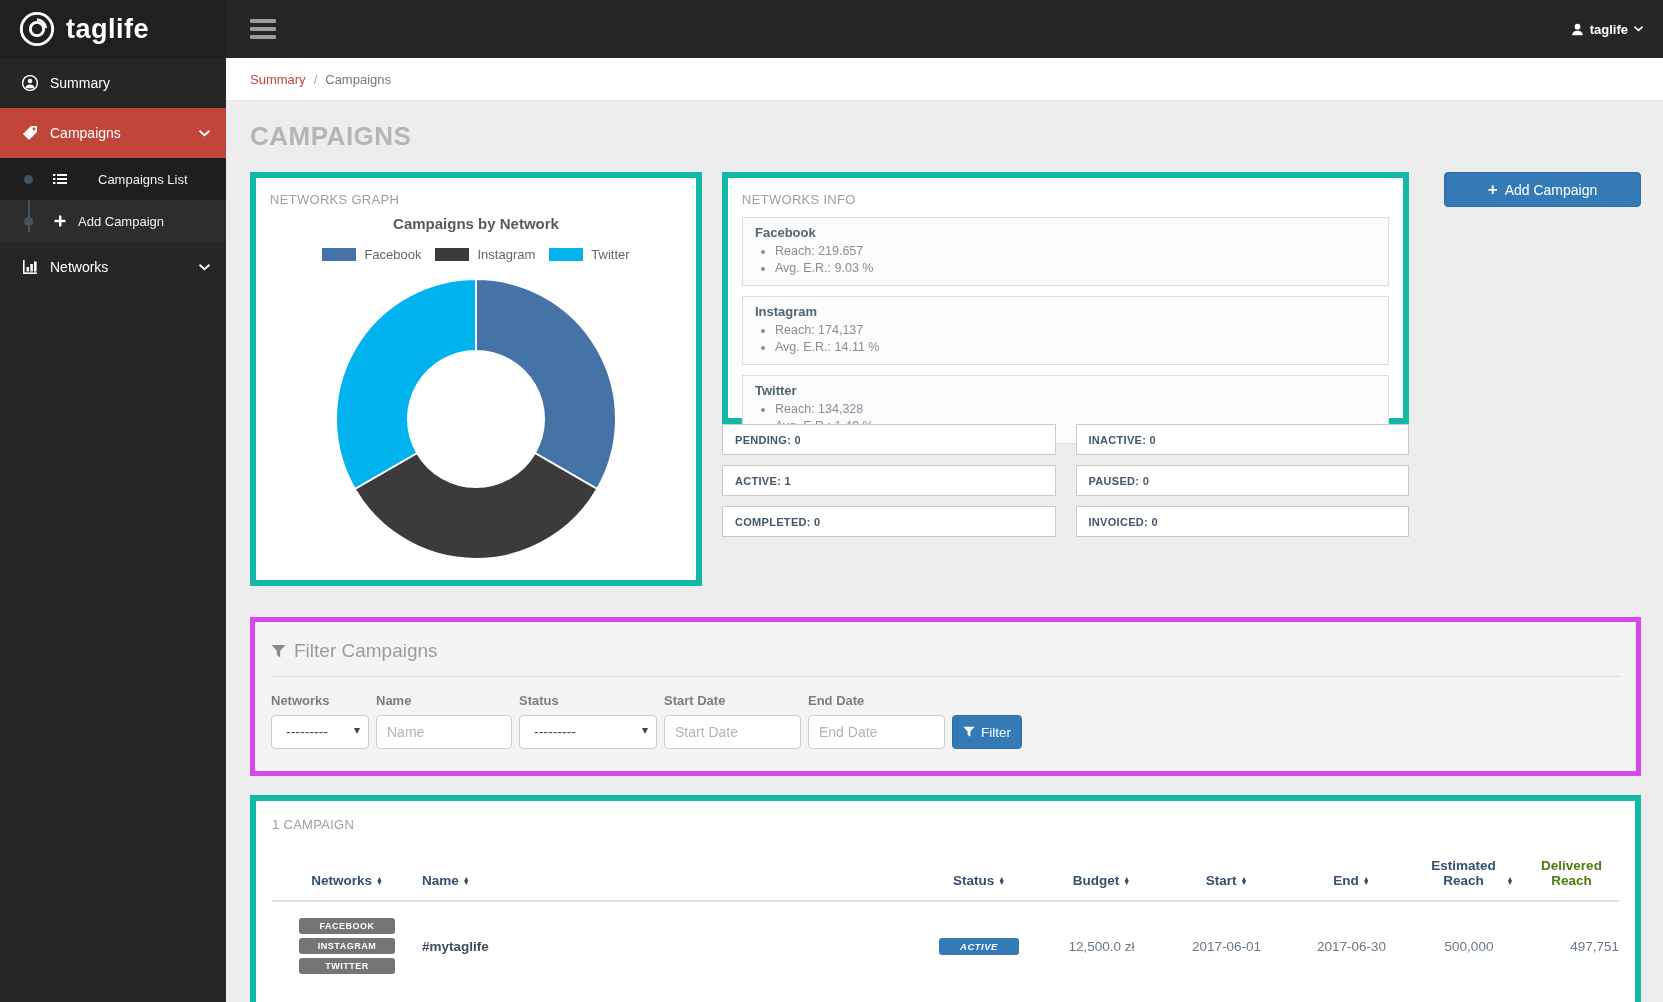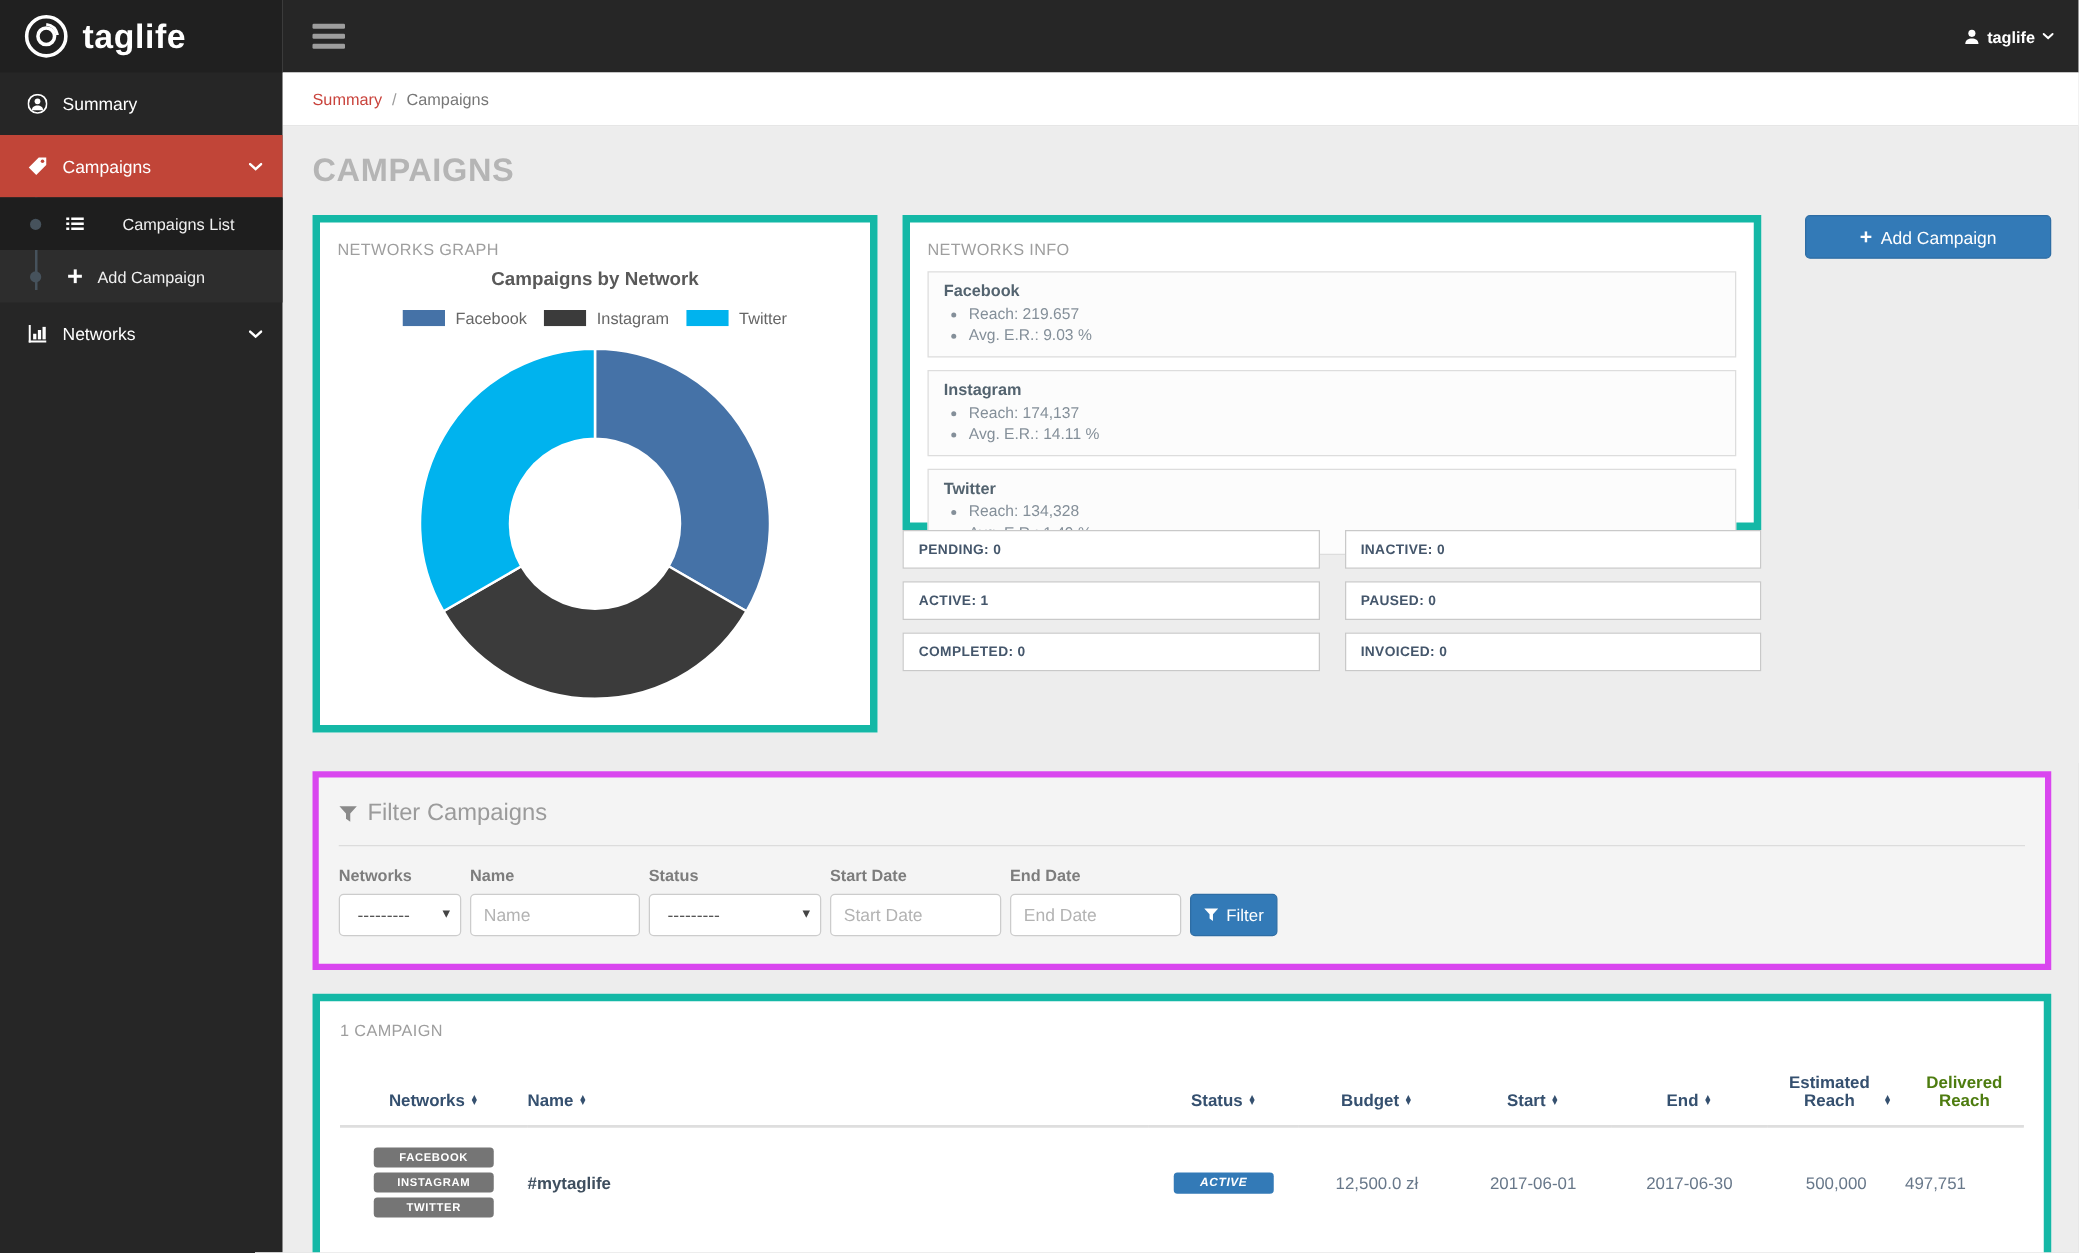--- a/index.html
+++ b/index.html
@@ -85,21 +85,21 @@
 
   
   .table-panel { margin-top:19px; padding:16px 16px 14px; }
   table.campaigns { width:100%; border-collapse:collapse; margin-top:26px; }
   .campaigns th { font-size:13.5px; font-weight:bold; color:#35506f; padding-bottom:12px; border-bottom:2px solid #dedede; vertical-align:bottom; }
   .campaigns th.nosort { color:#4d7c0f; }
   .campaigns th .sort { display:inline-flex; flex-direction:column; vertical-align:middle; margin-left:4px; line-height:0.6; font-size:7px; }
   .campaigns td { padding-top:16px; vertical-align:middle; font-size:13.5px; color:#68788a; }
   .col-networks { width:150px; } .col-status { width:120px; } .col-budget { width:125px; }
   .col-date { width:125px; } .col-est { width:110px; } .col-del { width:95px; }
-  .t-center { text-align:center; } .t-right { } .t-left { text-align:left; }
+  .t-center { text-align:center; } .t-right { text-align:right; } .t-left { text-align:left; }
   .net-badges { display:flex; flex-direction:column; gap:4px; align-items:center; }
   .badge-net { width:96px; text-align:center; background:#757575; color:#fff; font-size:9px; font-weight:bold; letter-spacing:0.5px; padding:3px 0; border-radius:3px; }
   .campaign-name { font-weight:bold; color:#3f4f5f; cursor:pointer; }
   .badge-status { display:inline-block; min-width:80px; text-align:center; background:#337ab7; color:#fff; font-size:9.5px; font-weight:bold; letter-spacing:0.5px; padding:3px 12px; border-radius:3px;font-style:italic; }
   .download-row { display:flex; justify-content:flex-end; margin-top:30px; }
   .download-btn { background:#5f5f5f; color:#fff; font-size:10.5px; border-radius:3px; padding:3px 9px; display:flex; align-items:center; gap:5px; }
 </style>
 </head>
 <body>
 

